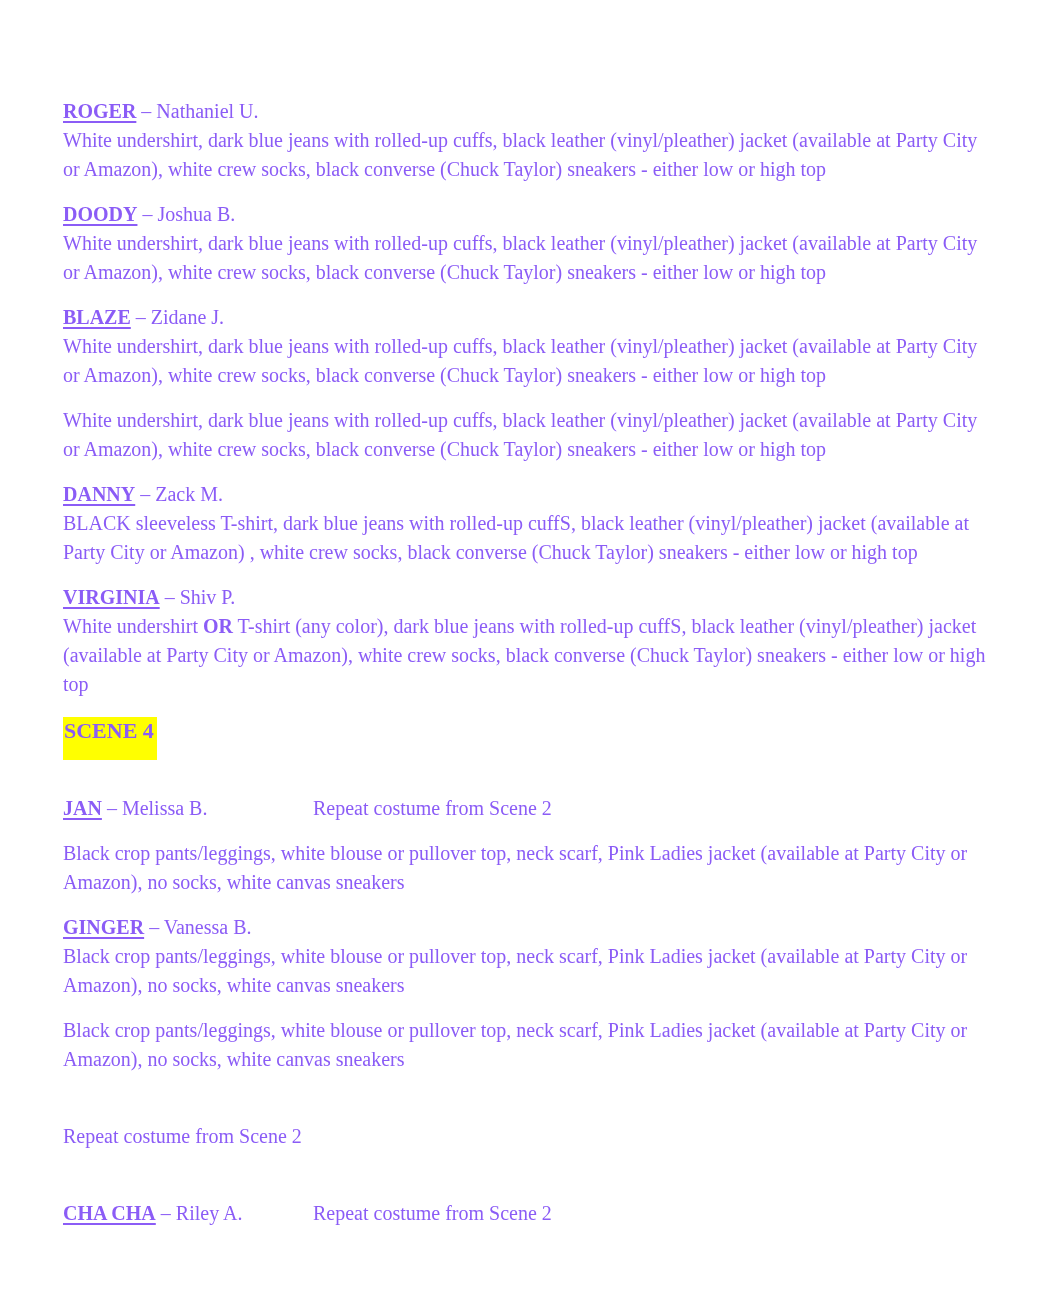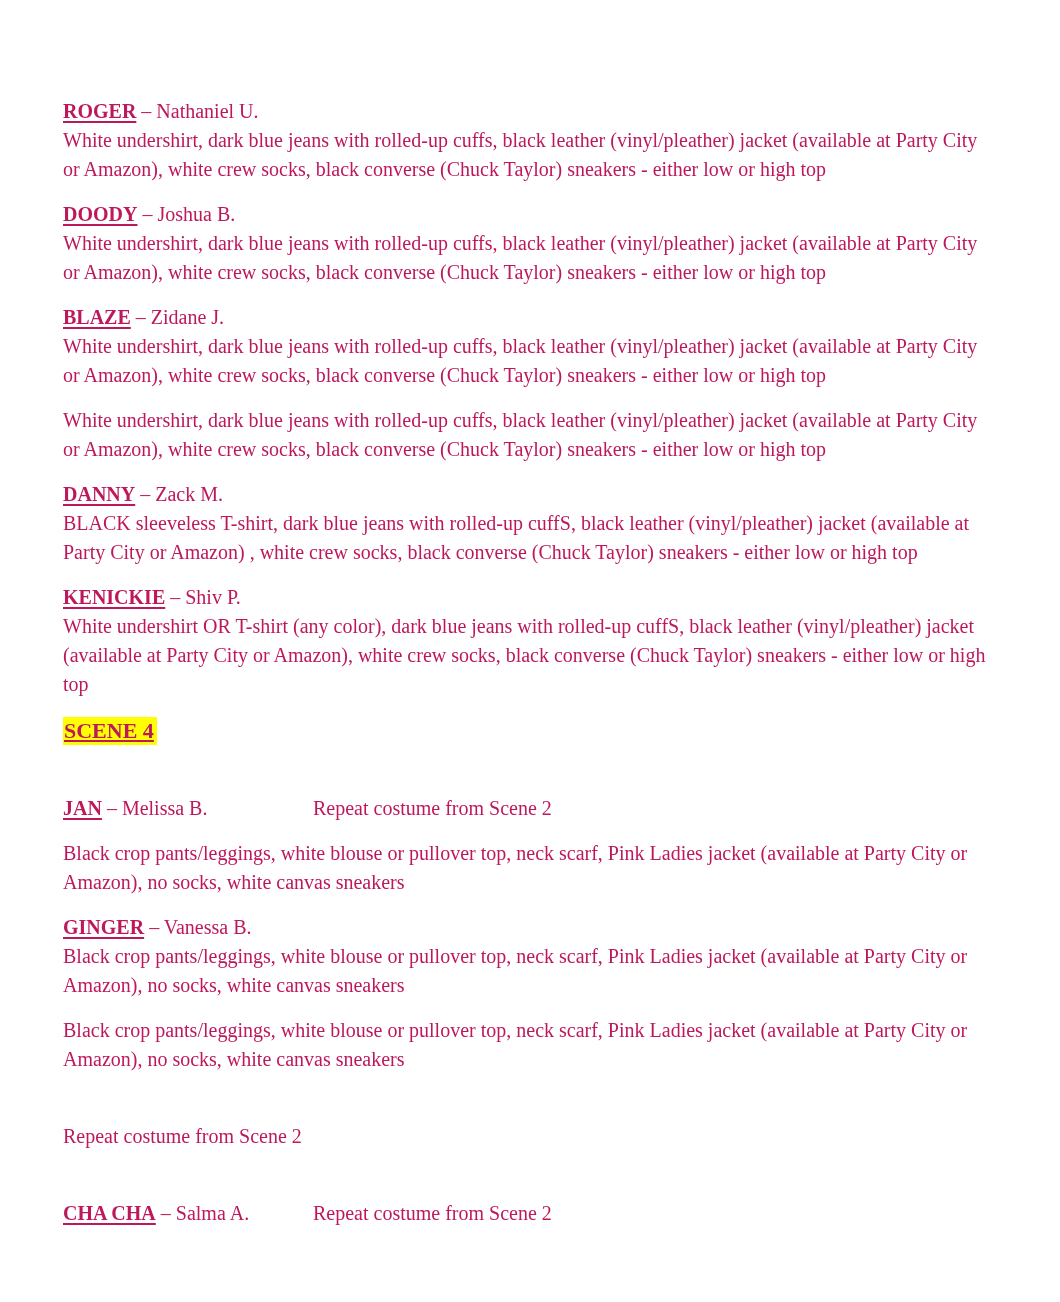--- a/index.html
+++ b/index.html
@@ -26,68 +26,67 @@
   .section { margin-bottom: 16px; }
   .char-name {
     font-weight: bold;
     text-decoration: underline;
     text-decoration-thickness: 2px;
     text-underline-offset: 3px;
   }
   .sep, .name-col, .note { white-space: pre; }
   .sep { white-space: pre; }
   .desc { }
-  .desc .b { font-weight: normal; }
+  .desc .b { font-weight: bold; }
   .scene-heading {
     font-size: 22px;
     line-height: 31px;
     font-weight: bold;
     margin-bottom: 18px;
   }
   .scene-hl {
-    padding: 1px 3px 2px 1px;
-    text-decoration: underline;
+    padding: 1px 3px 17px 1px;
   }
   .repeat-row {
     display: flex;
     margin-bottom: 16px;
     margin-top: 48px;
   }
   .name-col {
     flex: 0 0 250px;
     width: 250px;
     white-space: pre;
   }
   .note-col { white-space: pre; }
 </style>
 </head>
 <body>
 
-<div class="doc" id="doc" style="color: #be185d;">
+<div class="doc" id="doc" style="color: #8b5cf6;">
     <div class="section">
       <div class="heading"><span class="char-name">ROGER</span><span class="sep"> – </span><span class="actor">Nathaniel U.</span></div>
       <div class="desc"><span>White undershirt, dark blue jeans with rolled-up cuffs, black leather (vinyl/pleather) jacket (available at Party City or Amazon), white crew socks, black converse (Chuck Taylor) sneakers - either low or high top</span></div>
     </div>
     <div class="section">
       <div class="heading"><span class="char-name">DOODY</span><span class="sep"> – </span><span class="actor">Joshua B.</span></div>
       <div class="desc"><span>White undershirt, dark blue jeans with rolled-up cuffs, black leather (vinyl/pleather) jacket (available at Party City or Amazon), white crew socks, black converse (Chuck Taylor) sneakers - either low or high top</span></div>
     </div>
     <div class="section">
       <div class="heading"><span class="char-name">BLAZE</span><span class="sep"> – </span><span class="actor">Zidane J.</span></div>
       <div class="desc"><span>White undershirt, dark blue jeans with rolled-up cuffs, black leather (vinyl/pleather) jacket (available at Party City or Amazon), white crew socks, black converse (Chuck Taylor) sneakers - either low or high top</span></div>
     </div>
     <div class="section">
       <div class="desc"><span>White undershirt, dark blue jeans with rolled-up cuffs, black leather (vinyl/pleather) jacket (available at Party City or Amazon), white crew socks, black converse (Chuck Taylor) sneakers - either low or high top</span></div>
     </div>
     <div class="section">
       <div class="heading"><span class="char-name">DANNY</span><span class="sep"> – </span><span class="actor">Zack M.</span></div>
       <div class="desc"><span>BLACK sleeveless T-shirt, dark blue jeans with rolled-up cuffS, black leather (vinyl/pleather) jacket (available at Party City or Amazon) , white crew socks, black converse (Chuck Taylor) sneakers - either low or high top</span></div>
     </div>
     <div class="section">
-      <div class="heading"><span class="char-name">KENICKIE</span><span class="sep"> – </span><span class="actor">Shiv P.</span></div>
+      <div class="heading"><span class="char-name">VIRGINIA</span><span class="sep"> – </span><span class="actor">Shiv P.</span></div>
       <div class="desc"><span>White undershirt </span><span class="b">OR</span><span> T-shirt (any color), dark blue jeans with rolled-up cuffS, black leather (vinyl/pleather) jacket (available at Party City or Amazon), white crew socks, black converse (Chuck Taylor) sneakers - either low or high top</span></div>
     </div>
     <div class="scene-heading"><span class="scene-hl" style="background: rgb(255, 255, 0);">SCENE 4</span></div>
     <div class="repeat-row">
       <span class="name-col"><span class="char-name">JAN</span><span class="sep"> – </span><span class="actor">Melissa B.</span></span>
       <span class="note-col">Repeat costume from Scene 2</span>
     </div>
     <div class="section">
       <div class="desc"><span>Black crop pants/leggings, white blouse or pullover top, neck scarf, Pink Ladies jacket (available at Party City or Amazon), no socks, white canvas sneakers</span></div>
     </div>
@@ -95,16 +94,16 @@
       <div class="heading"><span class="char-name">GINGER</span><span class="sep"> – </span><span class="actor">Vanessa B.</span></div>
       <div class="desc"><span>Black crop pants/leggings, white blouse or pullover top, neck scarf, Pink Ladies jacket (available at Party City or Amazon), no socks, white canvas sneakers</span></div>
     </div>
     <div class="section">
       <div class="desc"><span>Black crop pants/leggings, white blouse or pullover top, neck scarf, Pink Ladies jacket (available at Party City or Amazon), no socks, white canvas sneakers</span></div>
     </div>
     <div class="repeat-row">
       <span class="note-col">Repeat costume from Scene 2</span>
     </div>
     <div class="repeat-row">
-      <span class="name-col"><span class="char-name">CHA CHA</span><span class="sep"> – </span><span class="actor">Salma A.</span></span>
+      <span class="name-col"><span class="char-name">CHA CHA</span><span class="sep"> – </span><span class="actor">Riley A.</span></span>
       <span class="note-col">Repeat costume from Scene 2</span>
     </div>
   </div>
 
 </body></html>

